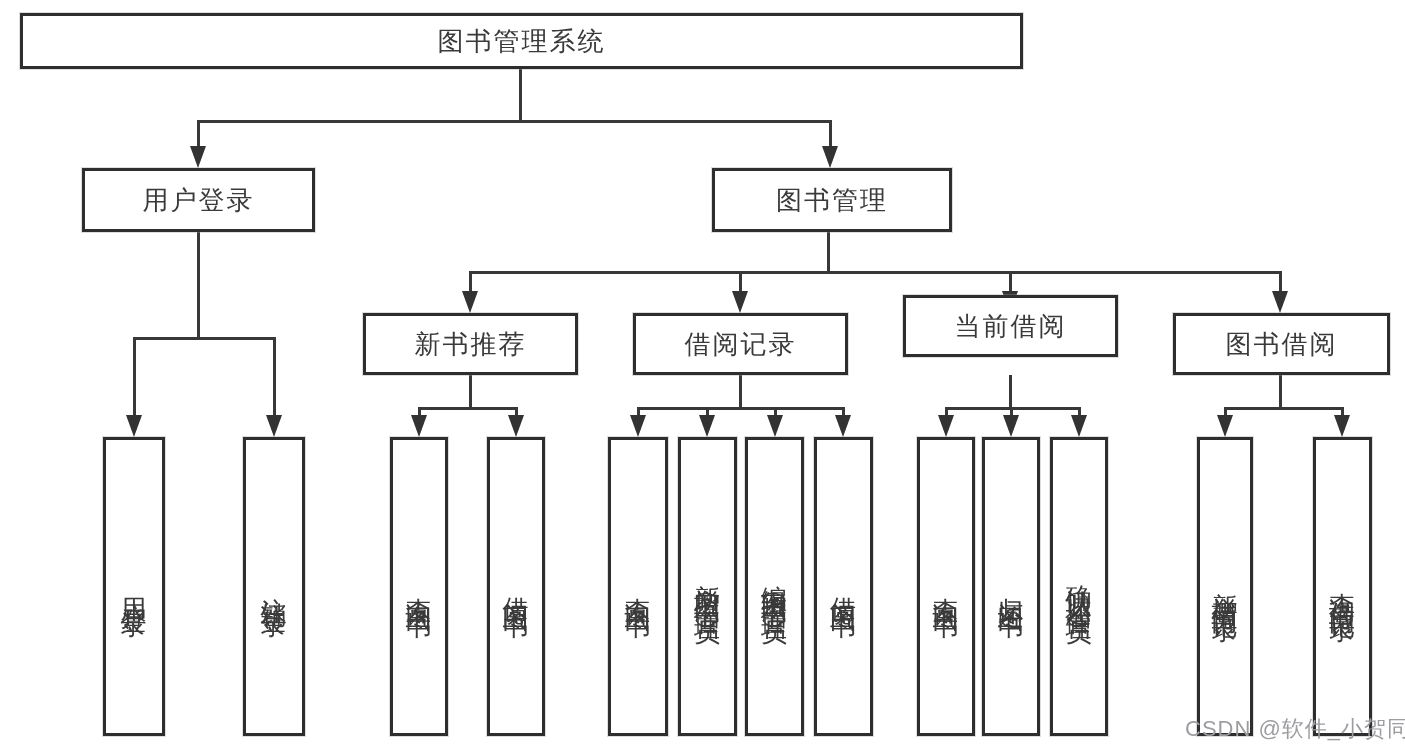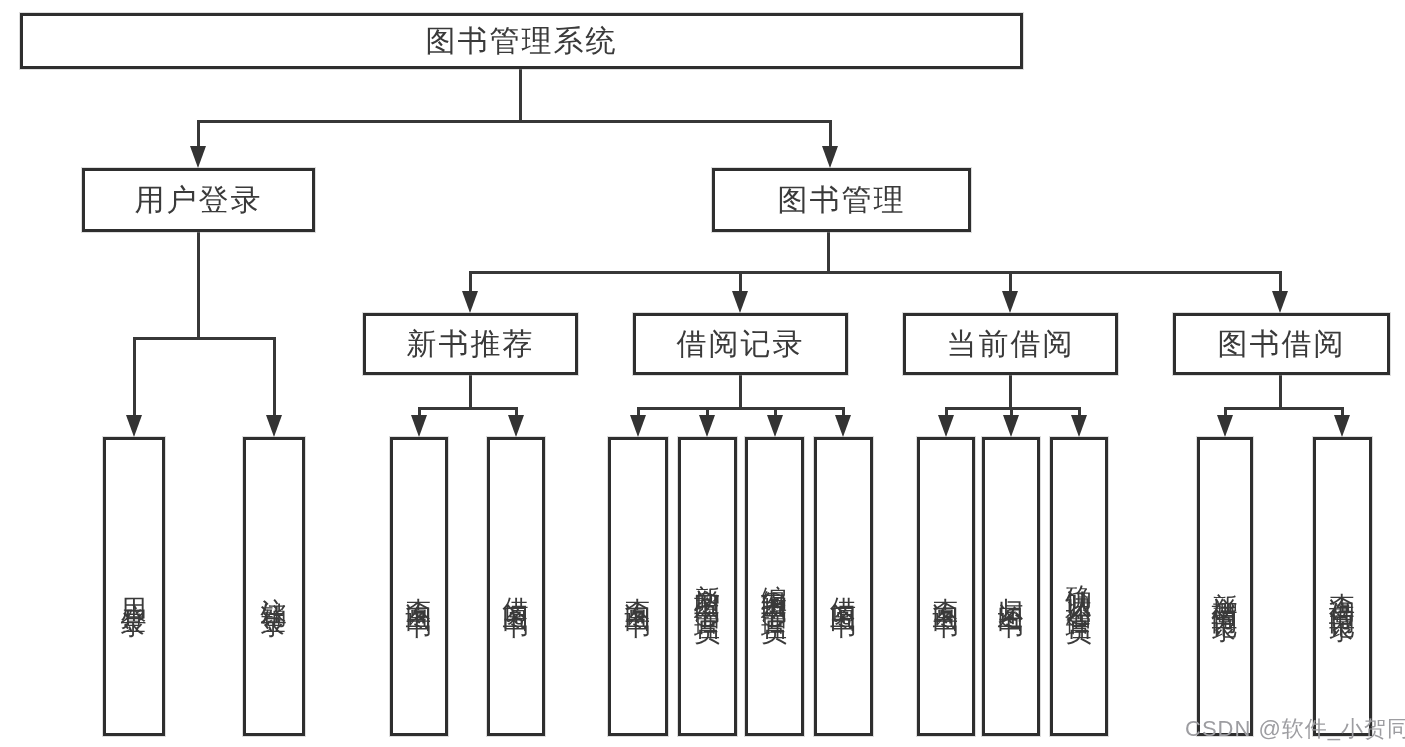--- a/index.html
+++ b/index.html
@@ -6,21 +6,21 @@
   .canvas{
     position:relative;width:1405px;height:747px;background:#ffffff;overflow:hidden;
     font-family:"Liberation Sans","DejaVu Sans",sans-serif;color:#3a3a3a;
   }
   .node{
     position:absolute;box-sizing:border-box;background:#ffffff;
     border:3px solid #2e2e2e;box-shadow:0 0 0 1px rgba(160,160,160,0.35);
     display:flex;align-items:center;justify-content:center;
   }
   .node .lbl{
-    font-size:30px;letter-spacing:2px;white-space:nowrap;color:#3a3a3a;
+    font-size:26px;letter-spacing:2px;white-space:nowrap;color:#3a3a3a;
   }
   .leaf .lbl{
     writing-mode:vertical-rl;text-orientation:mixed;
     font-size:26px;letter-spacing:5px;line-height:1;white-space:normal;
   }
   .hline,.vline{position:absolute;background:#383838;}
   .hline{height:3px;}
   .vline{width:3px;}
   .arrow{
     position:absolute;width:0;height:0;
@@ -96,31 +96,31 @@
   <div class="arrow" style="left:1217px;top:415px;"></div>
   <div class="arrow" style="left:1334px;top:415px;"></div>
 
   <div class="node" style="left:20px;top:13px;width:1003px;height:56px;">
     <span class="lbl">图书管理系统</span>
   </div>
 
   <div class="node" style="left:82px;top:168px;width:233px;height:64px;">
     <span class="lbl">用户登录</span>
   </div>
-  <div class="node" style="left:712px;top:168px;width:259px;height:64px;">
+  <div class="node" style="left:712px;top:168px;width:240px;height:64px;">
     <span class="lbl">图书管理</span>
   </div>
 
   <div class="node" style="left:363px;top:313px;width:215px;height:62px;">
     <span class="lbl">新书推荐</span>
   </div>
   <div class="node" style="left:633px;top:313px;width:215px;height:62px;">
     <span class="lbl">借阅记录</span>
   </div>
-  <div class="node" style="left:903px;top:313px;width:215px;height:62px;">
+  <div class="node" style="left:903px;top:295px;width:215px;height:62px;">
     <span class="lbl">当前借阅</span>
   </div>
   <div class="node" style="left:1173px;top:313px;width:217px;height:62px;">
     <span class="lbl">图书借阅</span>
   </div>
 
   <div class="node leaf" style="left:103px;top:437px;width:62px;height:299px;">
     <span class="lbl">用户登录</span>
   </div>
   <div class="node leaf" style="left:243px;top:437px;width:62px;height:299px;">

